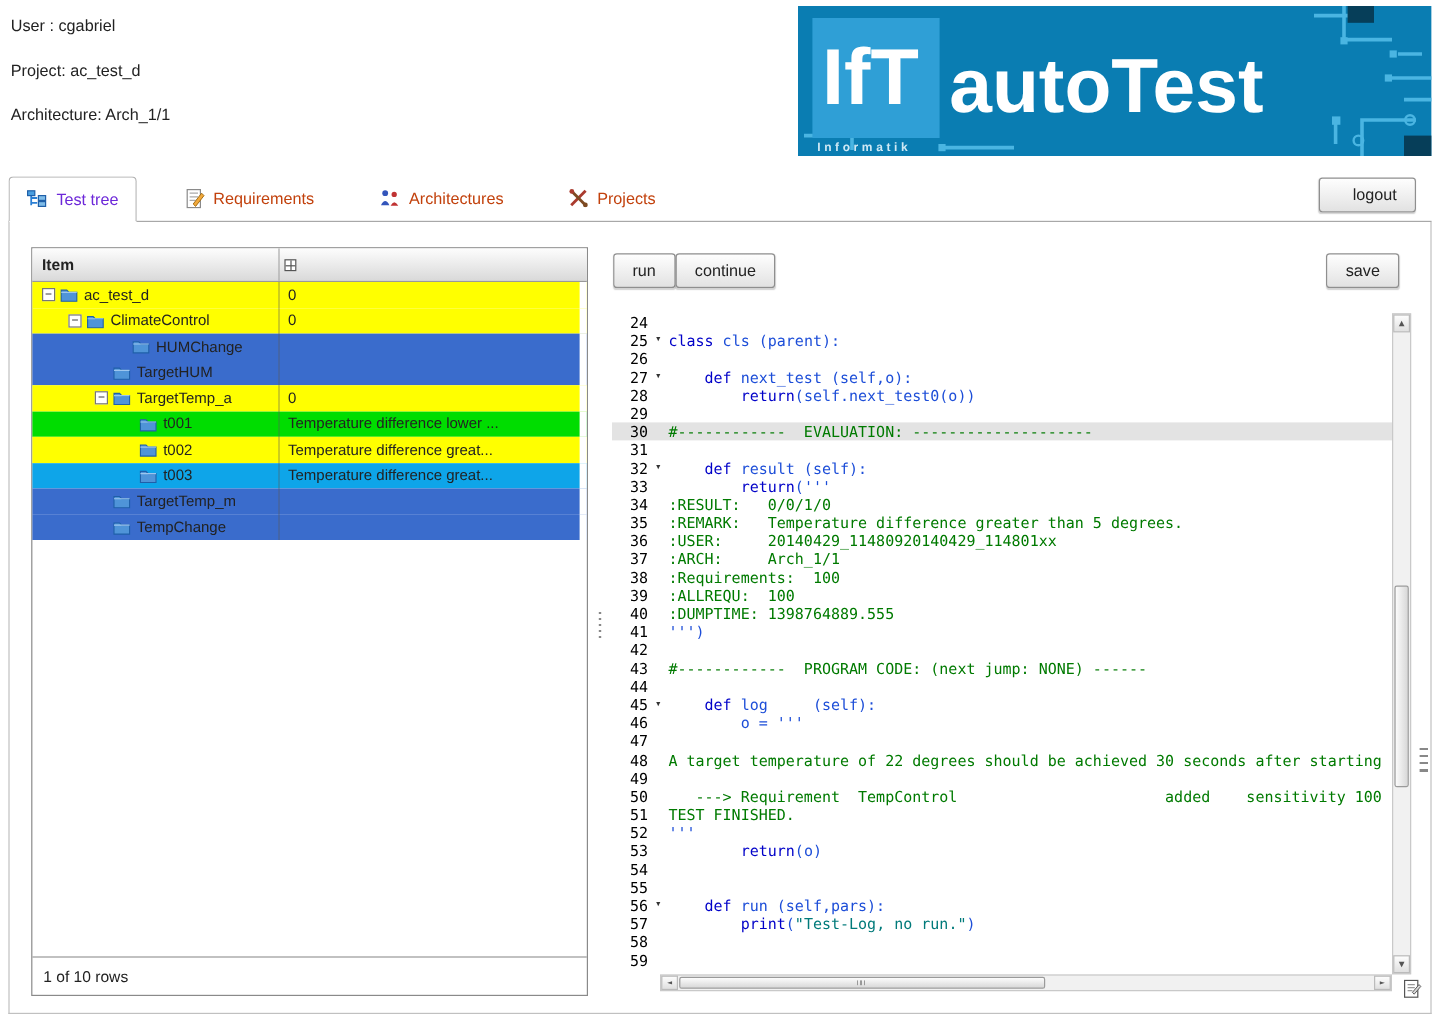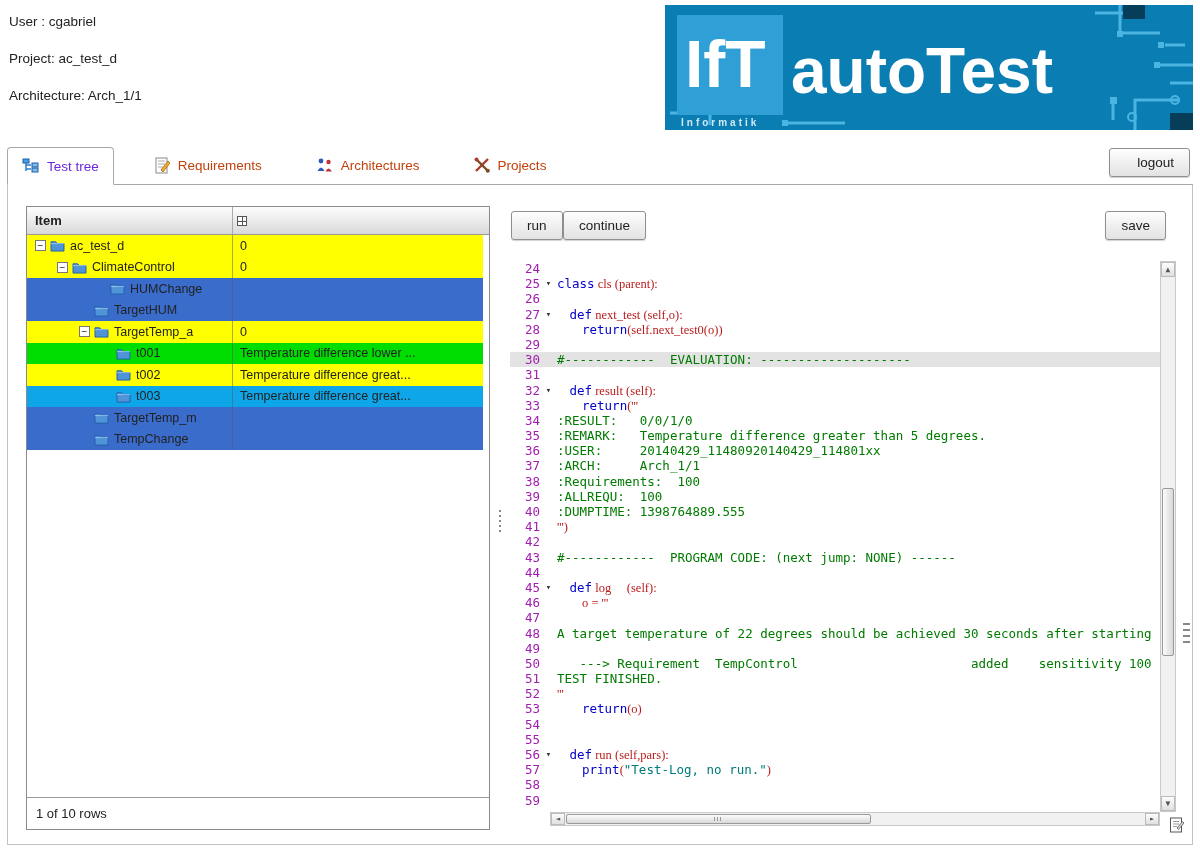--- a/index.html
+++ b/index.html
@@ -17,21 +17,21 @@
   .tab { display:inline-flex; align-items:center; gap:7px; padding:9px 14px; font-size:13.5px;
          color:#c2410c; cursor:pointer; height:38px; }
   .tab.active { background:#fff; border:1px solid #a8a8a8; border-bottom:1px solid #fff;
                 border-radius:4px 4px 0 0; color:#6d28d9; margin-bottom:-1px; }
   .tab .ticon { display:inline-flex; }
   .tab-gap { width:26px; }
 
   .btn { font-family:"Liberation Sans",sans-serif; font-size:13.5px; color:#222;
          padding:6px 15px; background:linear-gradient(#fefefe,#e2e2e2);
          border:1px solid #8f8f8f; border-radius:3px; box-shadow:0 1px 1px rgba(0,0,0,.18); cursor:pointer; }
-  .logout-btn { margin-left:auto; margin-bottom:7px; margin-right:3px;padding-left:27px; }
+  .logout-btn { margin-left:auto; margin-bottom:7px; margin-right:13px;padding-left:27px; }
 
   
   .content { position:absolute; left:7px; top:185px; width:1186px; height:660px;
              border:1px solid #c0c0c0; border-top:none; background:#fff; }
 
   
   .tree-panel { position:absolute; left:18px; top:21px; width:464px; height:624px;
                 border:1px solid #8a8a8a; display:flex; flex-direction:column; background:#fff; }
   .tree-header { display:flex; height:28px; flex:none; background:linear-gradient(#fdfdfd,#d9d9d9);
                  border-bottom:1px solid #999; font-weight:bold; font-size:13px; }
@@ -69,25 +69,25 @@
   .run-btn { position:absolute; left:503px; top:26px; }
   .continue-btn { position:absolute; left:555px; top:26px; }
   .save-btn { position:absolute; right:26px; top:26px; }
 
   
   .editor { position:absolute; left:502px; top:76px; width:666px; height:565px; background:#fff;
             font-family:"DejaVu Sans Mono",monospace; font-size:12.5px; }
   .code-area { position:absolute; left:0; top:0; right:16px; bottom:14px; overflow:hidden; background:#fff; }
   .code-line { display:flex; height:15.2px; line-height:15.2px; white-space:pre; }
   .code-line.hl { background:#e3e3e3; }
-  .ln { width:30px; flex:none; text-align:right; color:#a21caf; }
+  .ln { width:30px; flex:none; text-align:right; color:#000000; }
   .fold { width:17px; flex:none; text-align:center; color:#333; font-size:9px; cursor:pointer; }
   .src { white-space:pre; }
   .tok-k { color:#0000c8; }
-  .tok-p { color:#b91c1c;font-family:Liberation Serif, serif; }
+  .tok-p { color:#1d4ed8; }
   .tok-g { color:#007a00; }
   .tok-s { color:#007a7a; }
 
   
   .vscroll { position:absolute; top:0; right:0; bottom:14px; width:16px; background:#f1f1f1; border:1px solid #c9c9c9; }
   .vs-btn { position:absolute; left:0; right:0; height:15px; display:flex; align-items:center; justify-content:center;
             font-size:8px; color:#555; background:linear-gradient(#fdfdfd,#e0e0e0); border:1px solid #bbb; cursor:pointer; }
   .vs-up { top:0; } .vs-down { bottom:0; }
   .vs-thumb { position:absolute; left:1px; right:1px; top:226px; height:168px; cursor:pointer;
               background:linear-gradient(90deg,#fcfcfc,#d8d8d8); border:1px solid #9a9a9a; border-radius:2px; }

